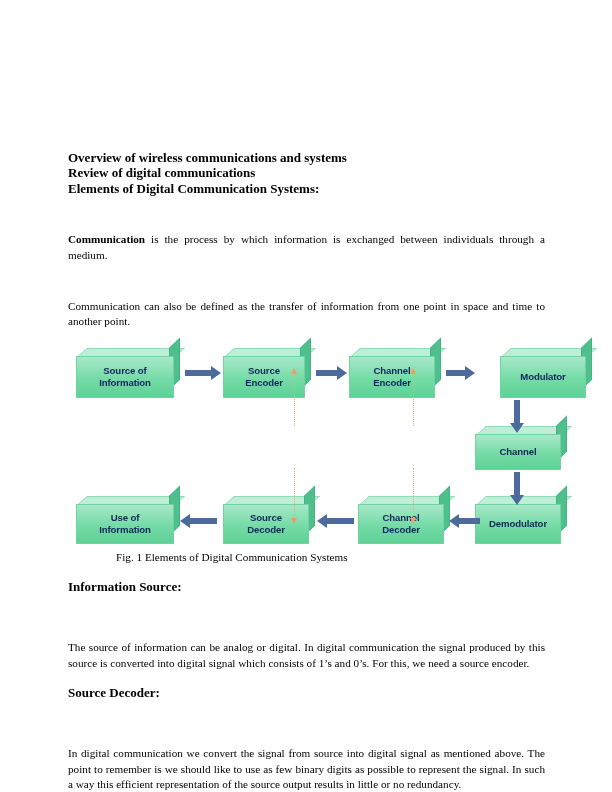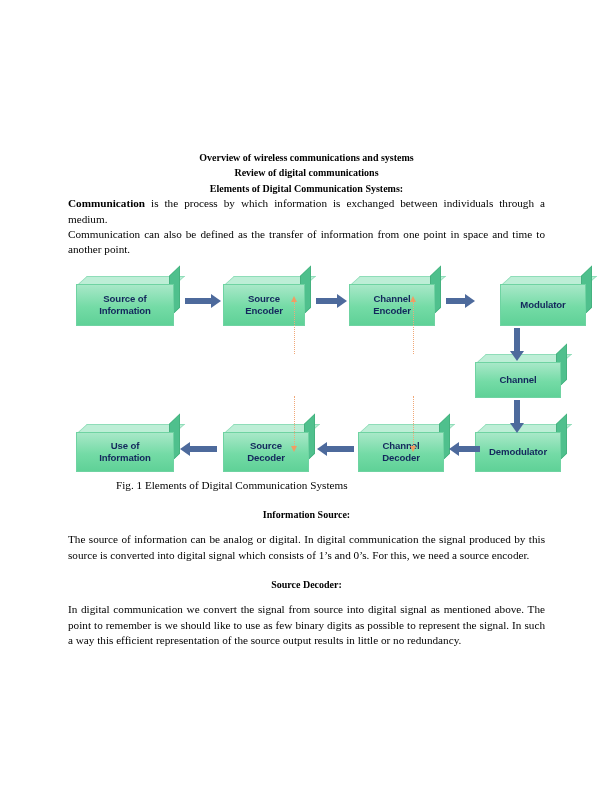--- a/index.html
+++ b/index.html
@@ -28,31 +28,31 @@
     position: absolute;
     left: 68px;
     top: 150px;
     width: 477px;
   }
 
   
   .heading {
     font-family: "Liberation Serif", serif;
     font-weight: bold;
-    font-size: 10px;
+    font-size: 13px;
     line-height: 15.4px;
     color: #000;
-    text-align: center;
   }
   .para {
     font-family: "Liberation Serif", serif;
     font-size: 11.2px;
     line-height: 15.4px;
     color: #000;
     text-align: justify;
+    margin-top: 36px;
   }
   .para b { font-weight: bold; }
   .spacer-10 { height: 10px; }
   .spacer-14 { height: 14px; }
 
   .caption {
     font-family: "Liberation Serif", serif;
     font-size: 11.2px;
     line-height: 15px;
     color: #000;

